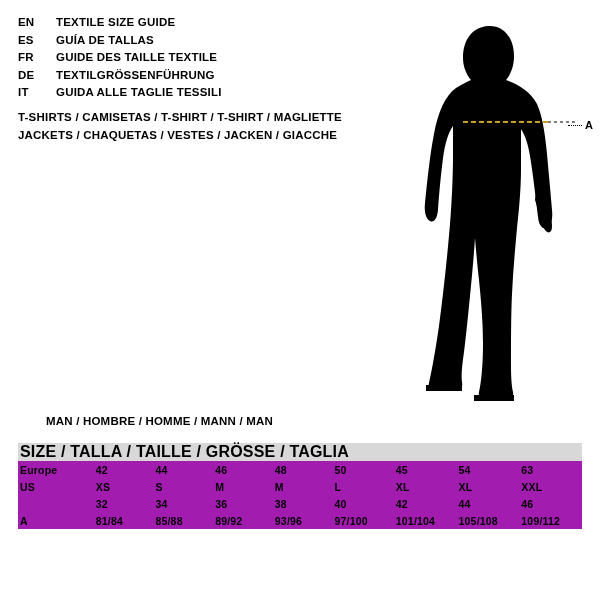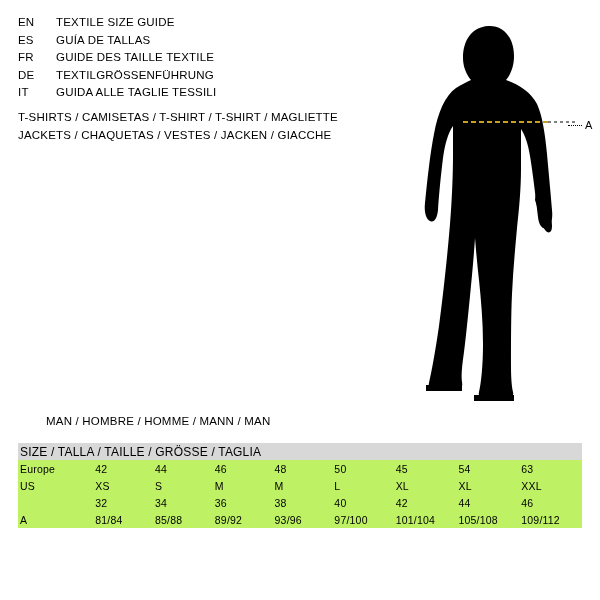--- a/index.html
+++ b/index.html
@@ -11,20 +11,21 @@
     height: 600px;
     background: #ffffff;
     font-family: "Liberation Sans", sans-serif;
     color: #000000;
     overflow: hidden;
   }
   .page {
     position: relative;
     width: 600px;
     height: 488px;
+    font-weight: bold;
   }
 
   
   .lang-block {
     position: absolute;
     left: 18px;
     top: 16px;
     width: 400px;
   }
   .lang-row {
@@ -104,24 +105,24 @@
   }
   table.size-table td {
     padding: 0 0 0 0;
     height: 17px;
     vertical-align: middle;
     letter-spacing: 0.2px;
   }
   .row-head td {
     background: #d8d8d8;
     height: 16px;
-    font-size: 12px;
+    font-size: 16px;
   }
   .row-shaded td {
-    background: #bef264;
+    background: #a21caf;
   }
   .col-label {
     width: 86px;
     padding-left: 2px !important;
   }
   .data-cell {
     width: 68px;
     text-align: left;
     padding-left: 2px !important;
   }

